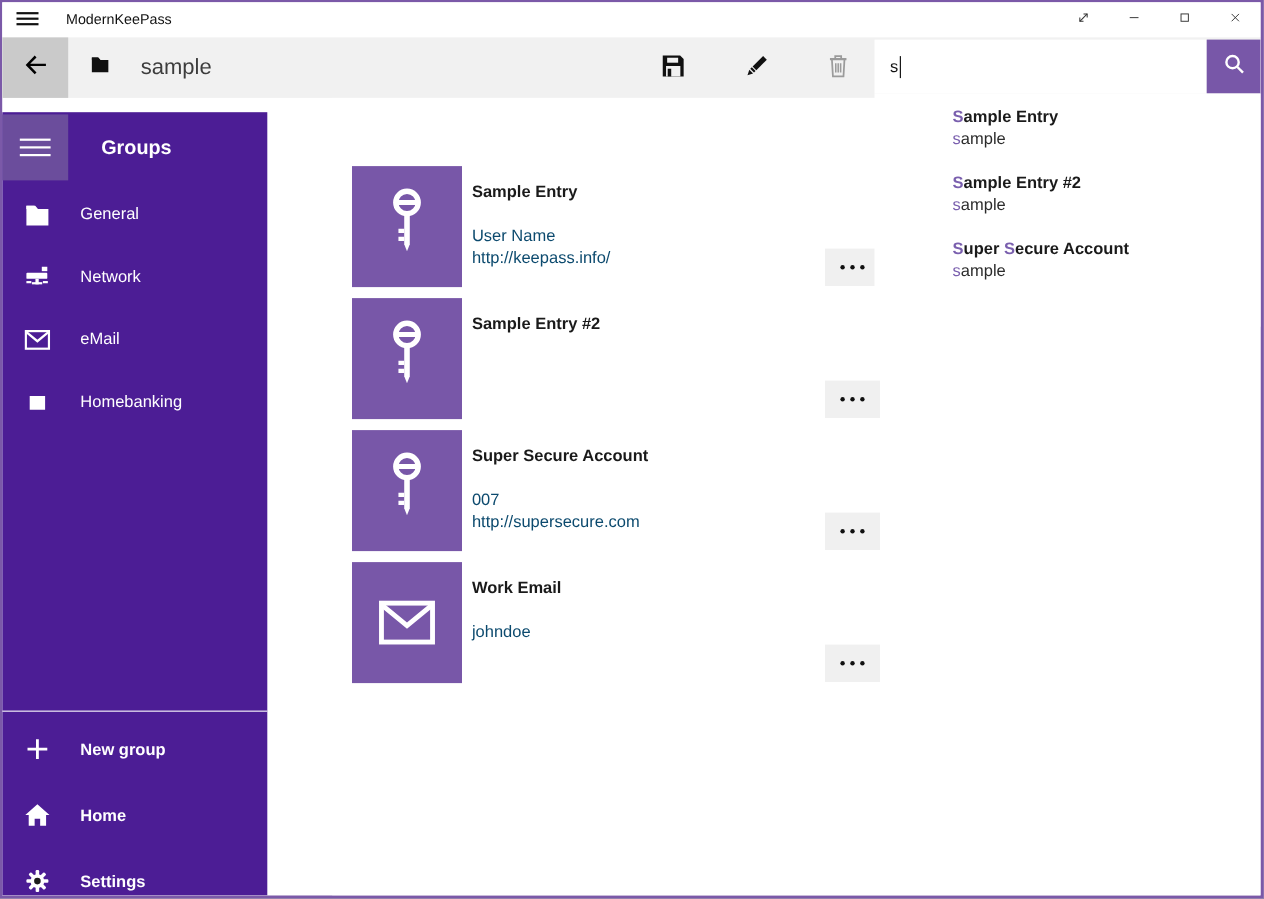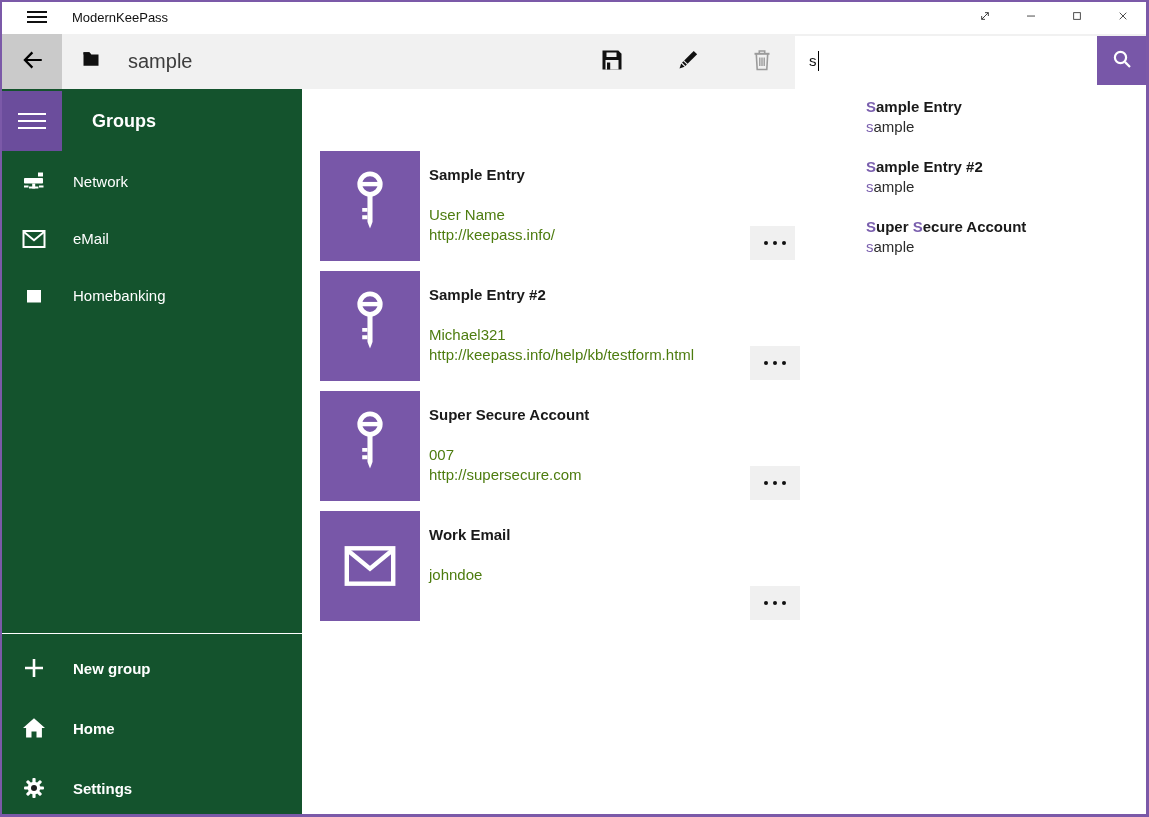--- a/index.html
+++ b/index.html
@@ -8,21 +8,21 @@
 
   .window {
     position:relative; width:1149px; height:817px; background:#fff;
     border-top:2px solid var(--border); border-left:2px solid var(--border);
     border-right:3px solid var(--border); border-bottom:3px solid var(--border);
     overflow:hidden;
   }
   .inner { position:absolute; inset:0; }
 
   
-  .titlebar { position:absolute; left:0; top:0; right:0; height:32px; background:#fff;margin-left:12px; }
+  .titlebar { position:absolute; left:0; top:0; right:0; height:32px; background:#fff; }
   .tb-hamburger { position:absolute; left:13px; top:9px; width:20px; height:14px; }
   .tb-hamburger span { display:block; height:1.6px; background:#111; margin-bottom:3.6px; }
   .tb-title { position:absolute; left:58px; top:8px; font-size:13px; color:#111; }
   .tb-controls { position:absolute; right:0; top:0; height:32px; display:flex; }
   .tb-btn { width:46px; height:32px; display:flex; align-items:center; justify-content:center; }
   .tb-btn svg { width:16px; height:16px; }
 
   
   .appbar { position:absolute; left:0; top:32px; right:0; height:55px; background:#f1f1f1; }
   .back-btn { position:absolute; left:0; top:0; width:60px; height:55px; background:#cacaca;
@@ -40,21 +40,21 @@
 
   .search-box { position:absolute; left:793px; top:2px; width:302px; height:49px;
                 background:#fff; font-size:15px; color:#111;
                 display:flex; align-items:center; padding-left:14px; }
   .caret { display:inline-block; width:1.5px; height:20px; background:#000; margin-left:1px; }
   .search-btn { position:absolute; left:1095px; top:2px; width:49px; height:49px;
                 background:var(--accent); display:flex; align-items:center; justify-content:center; }
   .search-btn svg { width:24px; height:24px; }
 
   
-  .sidebar { position:absolute; left:0; top:87px; bottom:0; width:300px; background:#14532d; }
+  .sidebar { position:absolute; left:0; top:100px; bottom:0; width:241px; background:#4c1d95; }
   .nav-hamburger { position:absolute; left:0; top:2px; width:60px; height:60px;
                    background:var(--accent-dark); display:flex; flex-direction:column;
                    justify-content:center; align-items:center; gap:4.5px; }
   .nav-hamburger span { display:block; width:28px; height:2.6px; background:#fff; }
   .sb-header { position:absolute; left:90px; top:2px; height:60px; line-height:60px;
                font-size:18px; font-weight:700; color:#fff; }
   .group-list { position:absolute; left:0; top:64px; right:0; }
   .sb-item { position:relative; height:57px; display:flex; align-items:center; color:#fff; cursor:default; }
   .sb-item .icon { position:absolute; left:18px; width:28px; height:28px;
                    display:flex; align-items:center; justify-content:center; color:#fff; }
@@ -67,21 +67,21 @@
 
   
   .content { position:absolute; left:300px; top:87px; right:0; bottom:0; background:#fff; }
   .entry-list { position:absolute; left:18px; top:62px; display:flex; flex-direction:column; gap:10px; }
   .entry { position:relative; width:785px; height:110px; }
   .tile { position:absolute; left:0; top:0; width:100px; height:110px; background:var(--accent);
           display:flex; align-items:center; justify-content:center; color:#fff; }
   .tile svg.key-svg  { width:40px; height:72px; }
   .tile svg.mail-svg { width:56px; height:42px; }
   .entry-title { position:absolute; left:109px; top:15px; font-size:15px; font-weight:700; color:#1a1a1a; }
-  .entry-lines { position:absolute; left:109px; top:54px; font-size:15px; color:#4d7c0f; line-height:20px; }
+  .entry-lines { position:absolute; left:109px; top:54px; font-size:15px; color:#0c4a6e; line-height:20px; }
   .more-btn { position:absolute; left:430px; top:75px; width:50px; height:34px; background:#f0f0f0;
               display:flex; align-items:center; justify-content:center; gap:5px; }
   .more-btn .dot { width:4px; height:4px; background:#111; border-radius:50%; }
 
   
   .dropdown { position:absolute; left:793px; top:83px; width:351px; height:212px; background:#fff; }
   .suggestion { position:relative; height:60px; padding:0 0 0 71px; cursor:default; }
   .suggestion:first-child { margin-top:12px; }
   .sg-title { font-size:15px; font-weight:700; color:#1a1a1a; line-height:20px; }
   .sg-sub   { font-size:15px; color:#2b2b2b; line-height:20px; }
@@ -197,20 +197,29 @@
     </div>
 
     <div class="sidebar">
       <div class="nav-hamburger">
         <span></span>
           <span></span>
           <span></span>
       </div>
       <div class="sb-header">Groups</div>
       <div class="group-list" id="group-list">
+  <div class="sb-item">
+    <span class="icon">
+              <svg viewBox="0 0 24 22" fill="currentColor">
+                <path d="M2 3h8l2.5 3H22v15H2z"></path>
+                <path d="M9.2 3L12 6H2V3z"></path>
+              </svg>
+            </span>
+    <span class="label">General</span>
+  </div>
 
 
   <div class="sb-item">
     <span class="icon">
               <svg viewBox="0 0 24 24" fill="currentColor">
                 <rect x="16" y="2.5" width="5" height="4"></rect>
                 <rect x="2" y="8" width="19" height="5.5" rx="0.8"></rect>
                 <rect x="10.2" y="13.5" width="3" height="5"></rect>
                 <rect x="7" y="16.5" width="9.4" height="2"></rect>
                 <rect x="2" y="15.5" width="4.5" height="2"></rect>
@@ -304,24 +313,20 @@
   <div class="entry">
     <div class="tile">
               <svg class="key-svg" viewBox="0 0 40 74" fill="none" stroke="currentColor">
                 <circle cx="20" cy="14.5" r="10.5" stroke-width="5"></circle>
                 <path d="M9.5 14.5h21" stroke-width="4.5"></path>
                 <path d="M17.4 25h5.2v28.5L20 60l-2.6-6.5z" fill="currentColor" stroke="none"></path>
                 <path d="M17.4 41h-5.4M17.4 48.5h-5.4" stroke-width="4"></path>
               </svg>
             </div>
     <div class="entry-title">Sample Entry #2</div>
-    <div class="entry-lines">
-              <div>Michael321</div>
-              <div>http://keepass.info/help/kb/testform.html</div>
-            </div>
     <div class="more-btn">
       <span class="dot"></span>
       <span class="dot"></span>
       <span class="dot"></span>
     </div>
   </div>
 
   <div class="entry">
     <div class="tile">
               <svg class="key-svg" viewBox="0 0 40 74" fill="none" stroke="currentColor">

